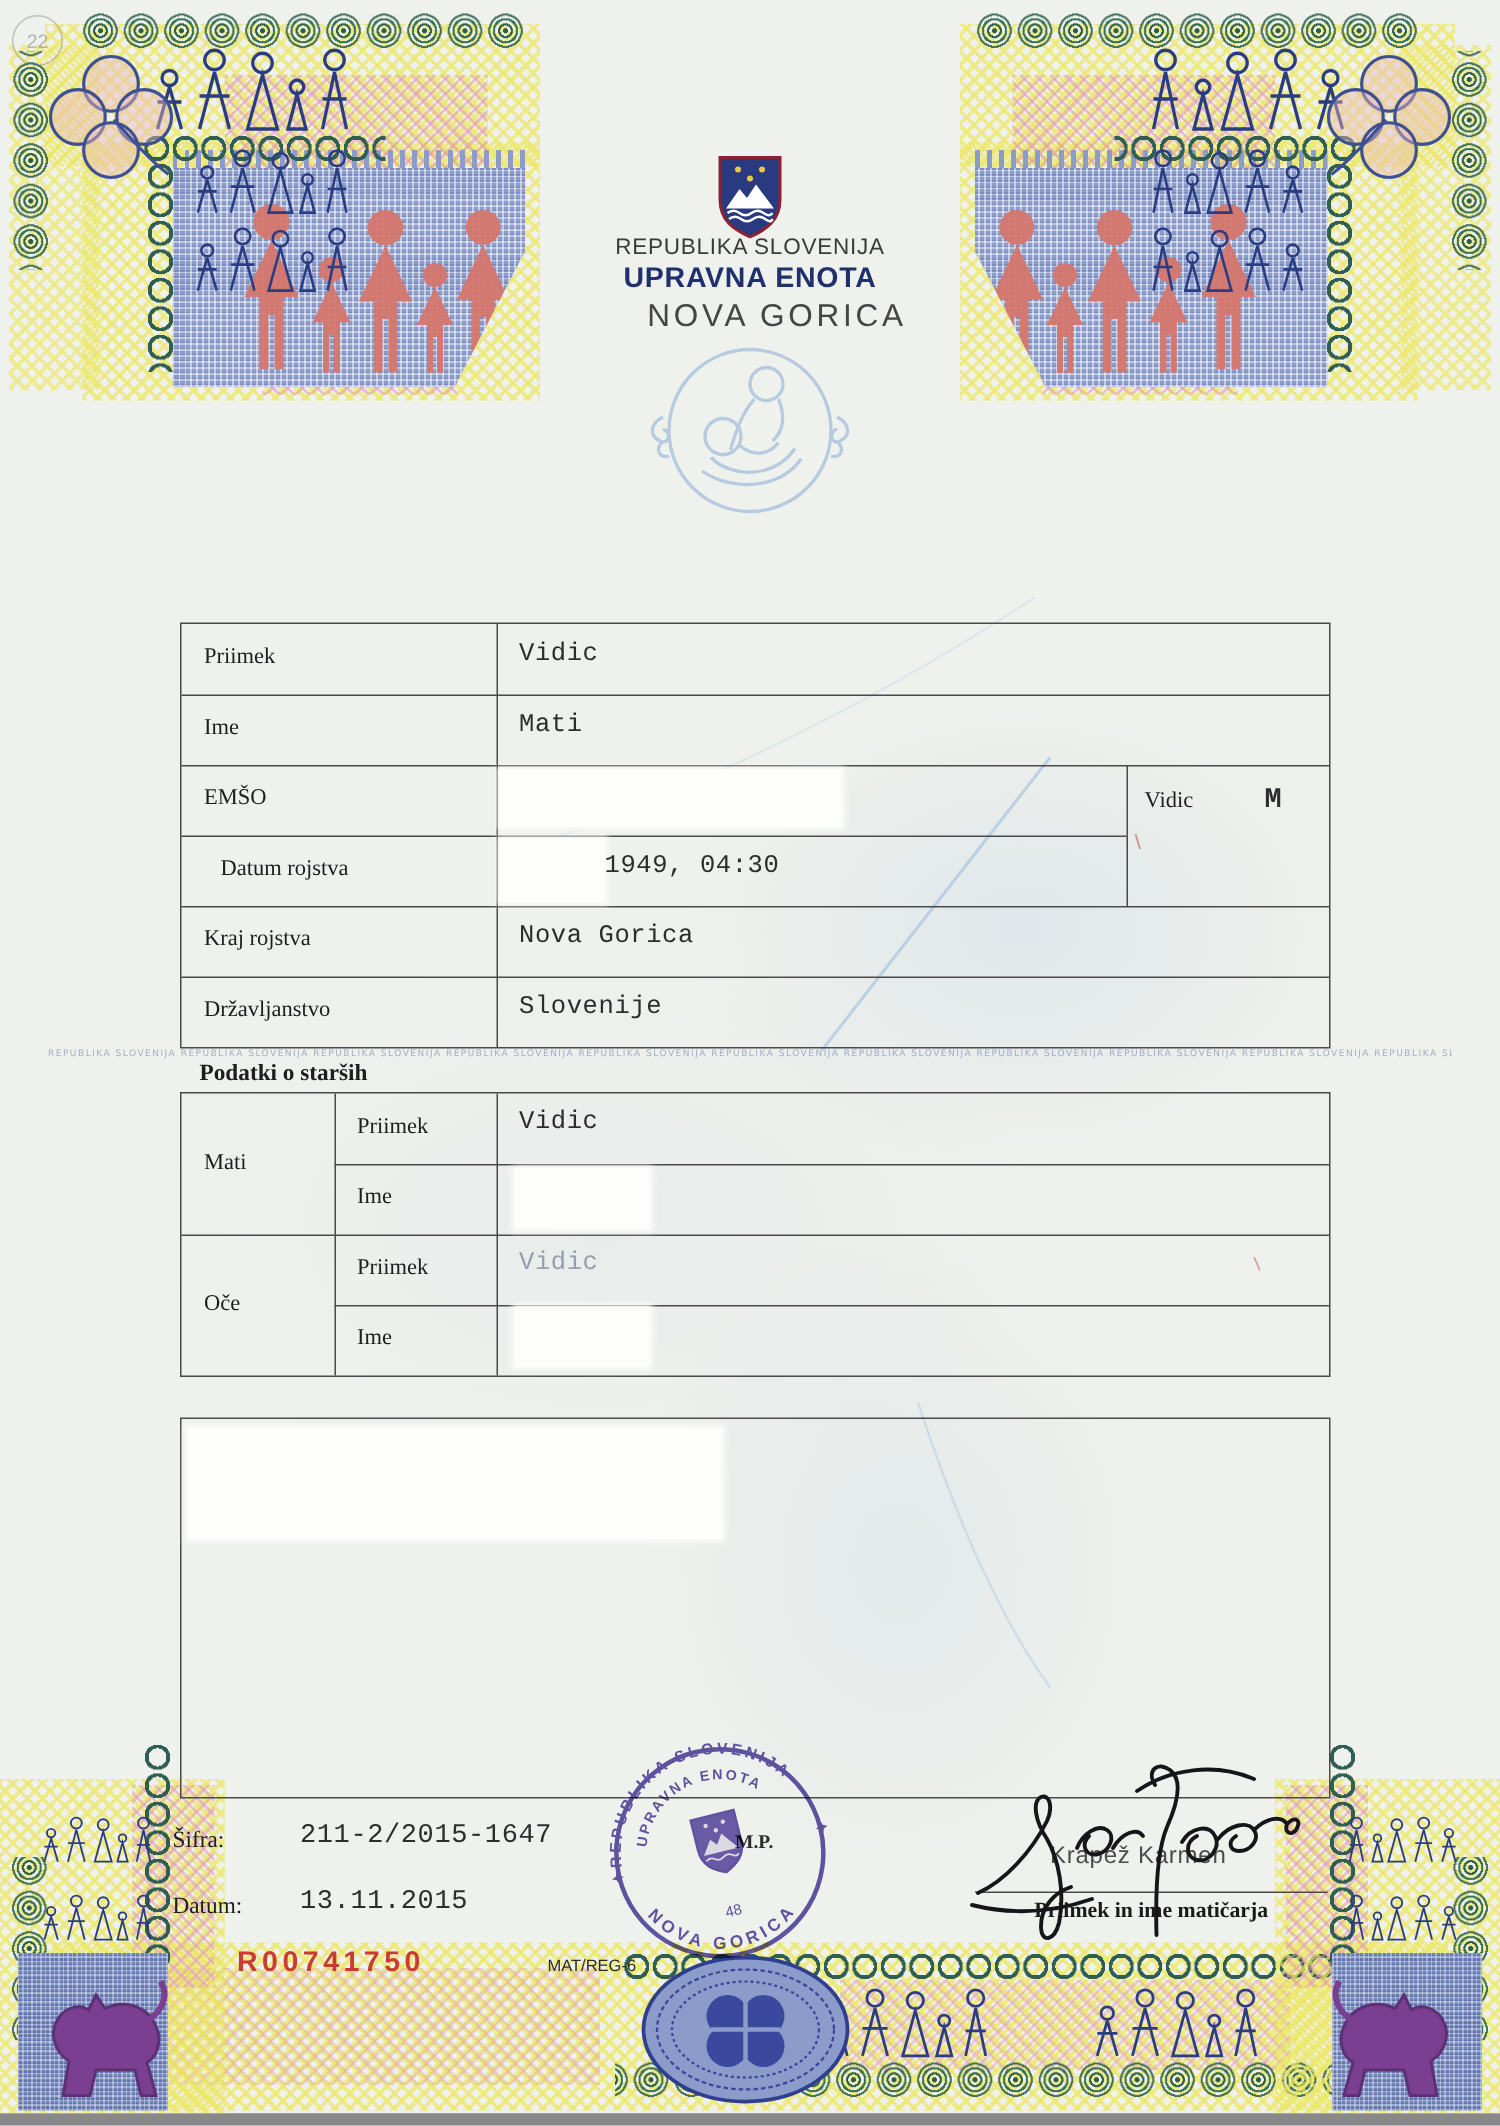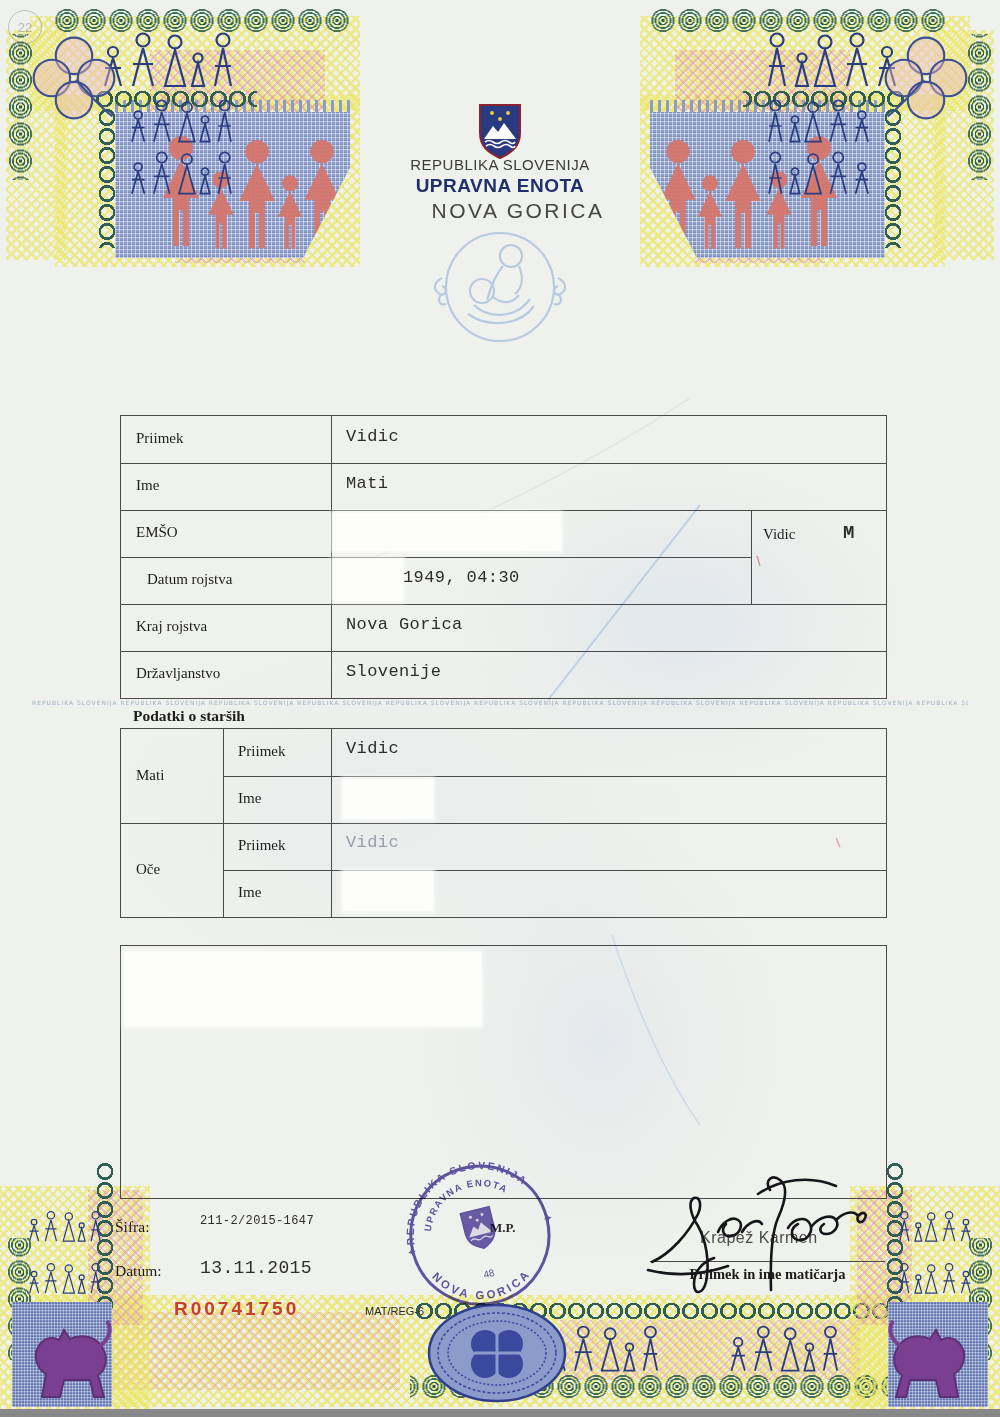--- a/index.html
+++ b/index.html
@@ -324,24 +324,24 @@
     <div class="abs val val-faded" style="left:225px;top:104px">Vidic</div>
     <div class="abs lbl" style="left:117px;top:155px">Ime</div>
     <div class="abs redact" style="left:222px;top:142px;width:90px;height:40px"></div>
   </div>
 
   <div class="abs" style="left:120px;top:945px;width:765px;height:252px;border:1.5px solid #4a4a4a">
     <div class="abs redact" style="left:4px;top:6px;width:356px;height:74px"></div>
   </div>
 
   <div class="abs lbl" style="left:115px;top:1218px;font-size:15.5px">Šifra:</div>
-  <div class="abs val" style="left:200px;top:1214px;font-size:12px">211-2/2015-1647</div>
+  <div class="abs val" style="left:200px;top:1214px;font-size:18px">211-2/2015-1647</div>
   <div class="abs lbl" style="left:115px;top:1262px;font-size:15.5px">Datum:</div>
   <div class="abs val" style="left:200px;top:1258px;font-size:18px">13.11.2015</div>
-  <div class="abs serial" style="left:174px;top:1298px">R00741750</div>
+  <div class="abs serial" style="left:158px;top:1298px">R00741750</div>
   <div class="abs formcode" style="left:365px;top:1305px">MAT/REG-6</div>
   <div class="abs mp" style="left:490px;top:1220px">M.P.</div>
 
   <svg class="abs" style="left:393px;top:1148px;transform:rotate(-14deg);mix-blend-mode:multiply" width="175" height="175" opacity=".88">
     <defs>
       <path id="sArcTop" d="M 21 87 A 66 66 0 0 1 153 87" fill="none"></path>
       <path id="sArcMid" d="M 38 87 A 49 49 0 0 1 136 87" fill="none"></path>
       <path id="sArcBot" d="M 23 87 A 64 64 0 0 0 151 87" fill="none"></path>
     </defs>
     <circle cx="87" cy="87" r="69" fill="none" stroke="#4f3fa0" stroke-width="3"></circle>

